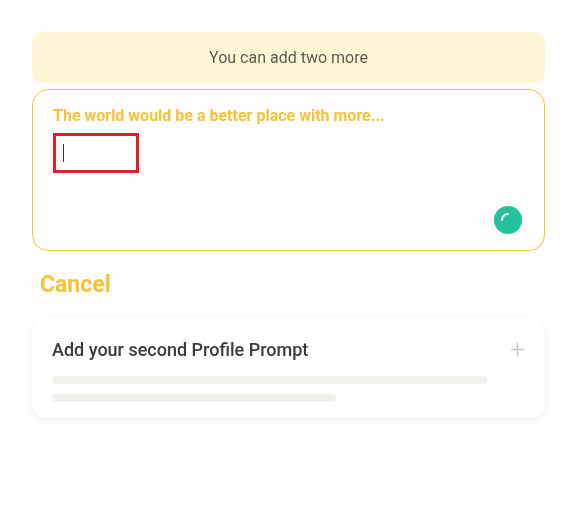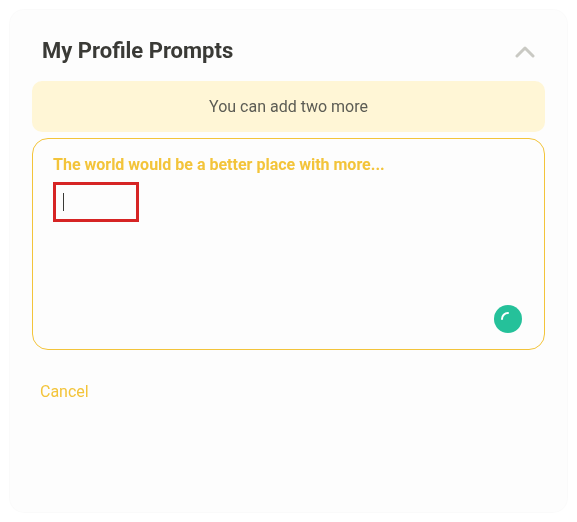--- a/index.html
+++ b/index.html
@@ -40,21 +40,21 @@
       padding: 16px 12px;
       border-radius: 10px;
       font-size: 16px;
       margin-bottom: 6px;
     }
     .prompt-edit {
       border: 1.5px solid #f3c43a;
       border-radius: 16px;
       padding: 16px 20px 14px 20px;
       position: relative;
-      height: 212px;
+      height: 162px;
     }
     .prompt-question {
       color: #f3c43a;
       font-weight: 700;
       font-size: 16px;
       margin-bottom: 8px;
     }
     .answer-box {
       border: 3px solid #d62424;
       display: inline-block;
@@ -88,24 +88,23 @@
       font-size: 15px;
     }
     .actions {
       display: flex;
       justify-content: space-between;
       align-items: center;
       padding: 20px 8px 20px 8px;
     }
     .cancel {
       color: #f3c43a;
-      font-weight: 400;
-      font-size: 16px;
+      font-weight: 700;
+      font-size: 23px;
       cursor: pointer;
-      margin-top: 12px;
     }
     .save-wrap {
       border: 3px solid #d62424;
       padding: 3px;
     }
     .save-btn {
       background: #f9c932;
       color: #fff;
       font-weight: 700;
       font-size: 17px;
@@ -145,41 +144,41 @@
       margin-bottom: 10px;
     }
     .sk1 { width: 92%; }
     .sk2 { width: 60%; margin-bottom: 0; }
   </style>
 </head>
 <body>
 
 <div class="card">
 
-  <div class="header-row">
-    <div class="title">My Profile Prompts</div>
-    <div class="chevron">
-      <svg width="20" height="12" viewBox="0 0 20 12">
-          <path d="M2 10 L10 2 L18 10" stroke="#c9c9c3" stroke-width="3" fill="none" stroke-linecap="round" stroke-linejoin="round"></path>
-        </svg>
-    </div>
-  </div>
 
   <div class="banner">You can add two more</div>
 
   <div class="prompt-edit">
     <div class="prompt-question">The world would be a better place with more...</div>
     <div class="answer-box">
       <span class="cursor"></span>
     </div>
     <div class="status-dot">
       <svg width="16" height="16" viewBox="0 0 16 16">
           <path d="M8 2 A6 6 0 0 0 2 8" stroke="#fff" stroke-width="2" fill="none" stroke-linecap="round"></path>
         </svg>
     </div>
   </div>
 
   <div class="actions">
     <div class="cancel">Cancel</div>
   </div>
 
+  <div class="add-prompt">
+    <div class="add-header">
+      <div class="add-title">Add your second Profile Prompt</div>
+      <div class="plus">+</div>
+    </div>
+    <div class="skeleton sk1"></div>
+    <div class="skeleton sk2"></div>
+  </div>
 
 </div>
 
 </body></html>

